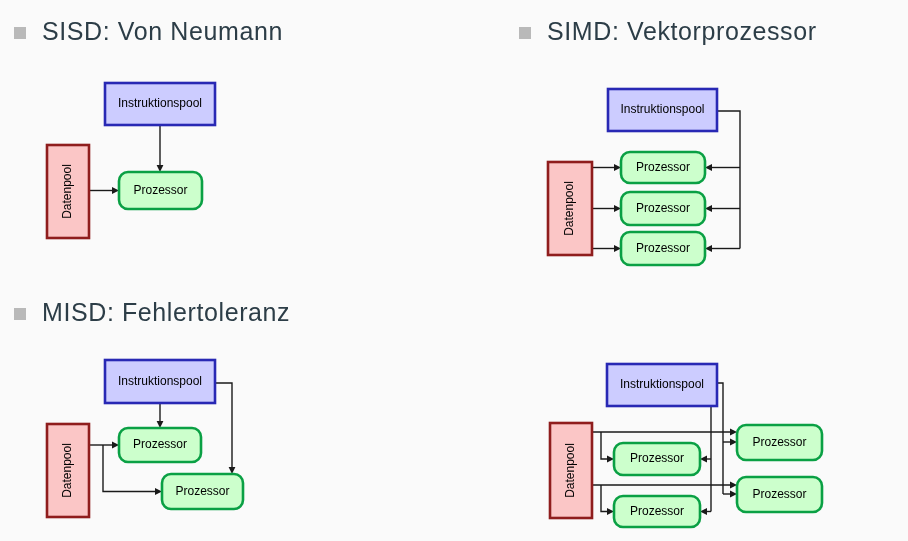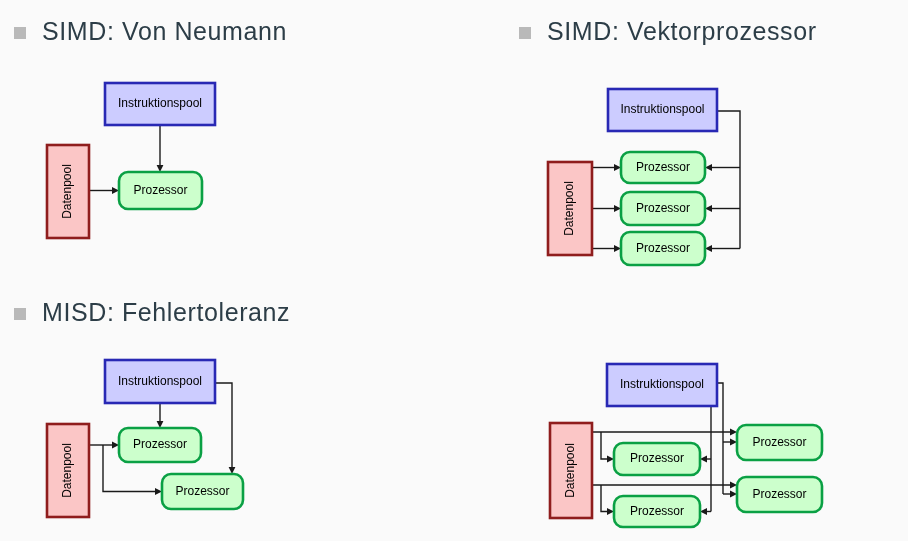--- a/index.html
+++ b/index.html
@@ -39,21 +39,21 @@
   .edge{stroke:var(--arrow,#1a1a1a);stroke-width:1.4;fill:none;}
   .ahead{fill:var(--arrow,#1a1a1a);stroke:none;}
 </style>
 </head>
 <body>
 
 <div class="slide">
 
   <div class="heading" style="left:14px;top:18px">
     <span class="bullet"></span>
-    <span>SIMD: Von Neumann</span>
+    <span>SISD: Von Neumann</span>
   </div>
   <div class="heading" style="left:14px;top:299px">
     <span class="bullet"></span>
     <span>MISD: Fehlertoleranz</span>
   </div>
   <div class="heading" style="left:519px;top:18px">
     <span class="bullet"></span>
     <span>SIMD: Vektorprozessor</span>
   </div>
 

